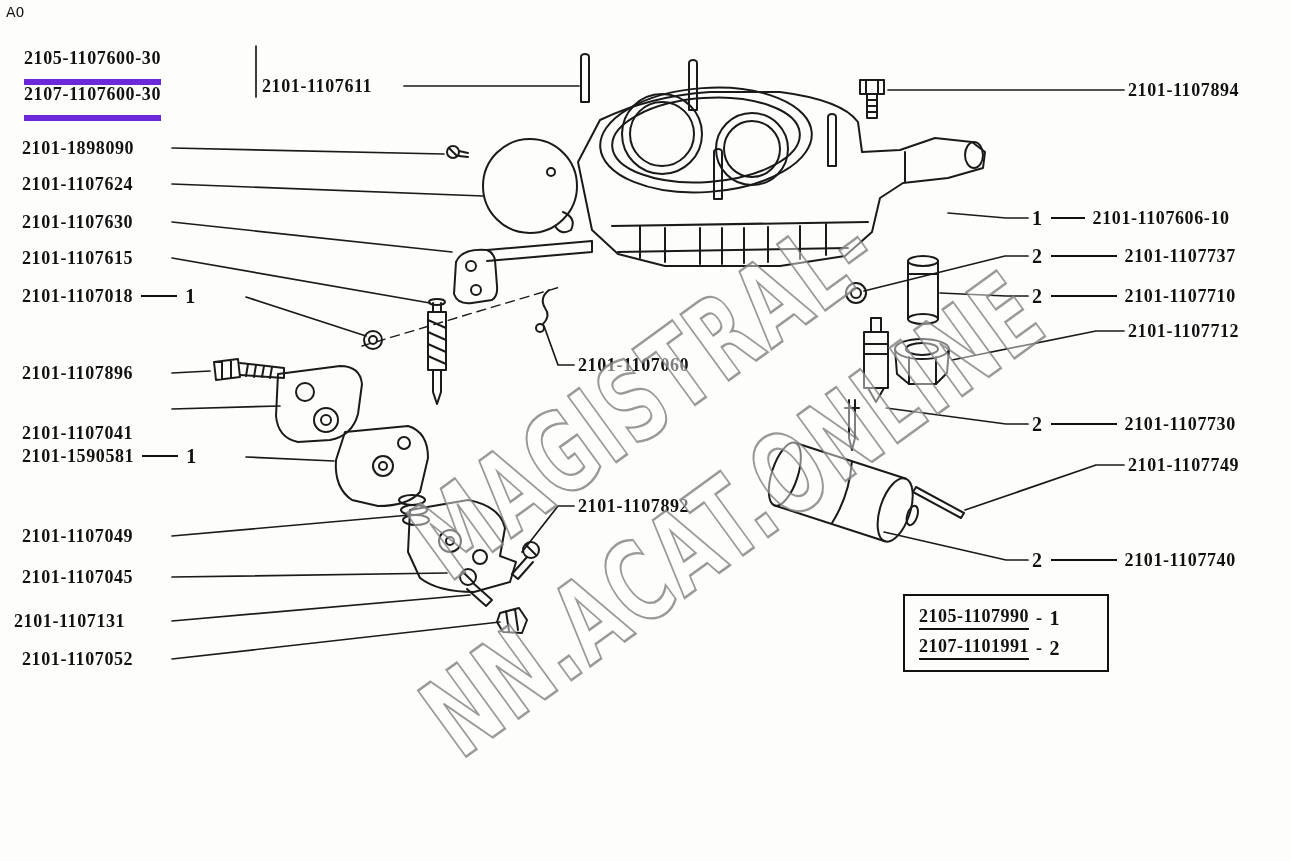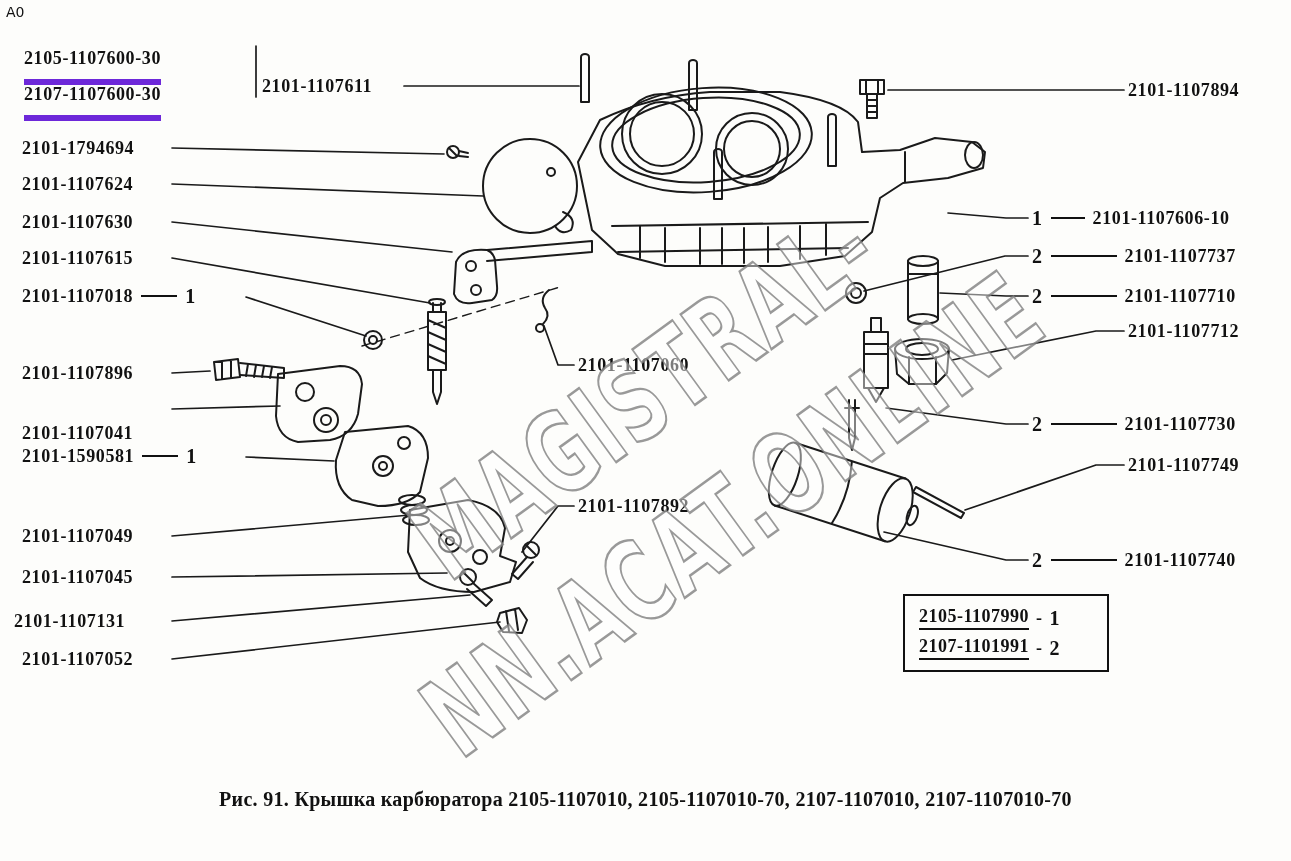--- a/index.html
+++ b/index.html
@@ -236,21 +236,21 @@
   <div class="title-part" style="left:24px; top:84px;">2107-1107600-30</div>
 
   <div class="lbl" style="left:262px; top:76px;">
     <span class="part">2101-1107611</span>
   </div>
   <div class="lbl" style="left:1128px; top:80px;">
     <span class="part">2101-1107894</span>
   </div>
 
   <div class="lbl" style="left:22px; top:138px;">
-    <span class="part">2101-1794694</span>
+    <span class="part">2101-1898090</span>
   </div>
   <div class="lbl" style="left:22px; top:174px;">
     <span class="part">2101-1107624</span>
   </div>
   <div class="lbl" style="left:22px; top:212px;">
     <span class="part">2101-1107630</span>
   </div>
   <div class="lbl" style="left:22px; top:248px;">
     <span class="part">2101-1107615</span>
   </div>
@@ -328,16 +328,15 @@
       <span>-</span>
       <span class="qty">1</span>
     </div>
     <div class="legend-row">
       <span class="lpart">2107-1101991</span>
       <span>-</span>
       <span class="qty">2</span>
     </div>
   </div>
 
-  <div class="caption">Рис. 91. Крышка карбюратора 2105-1107010, 2105-1107010-70, 2107-1107010, 2107-1107010-70</div>
 
   <div class="watermark">MAGISTRAL-NN.ACAT.ONLINE</div>
 </div>
 
 </body></html>

